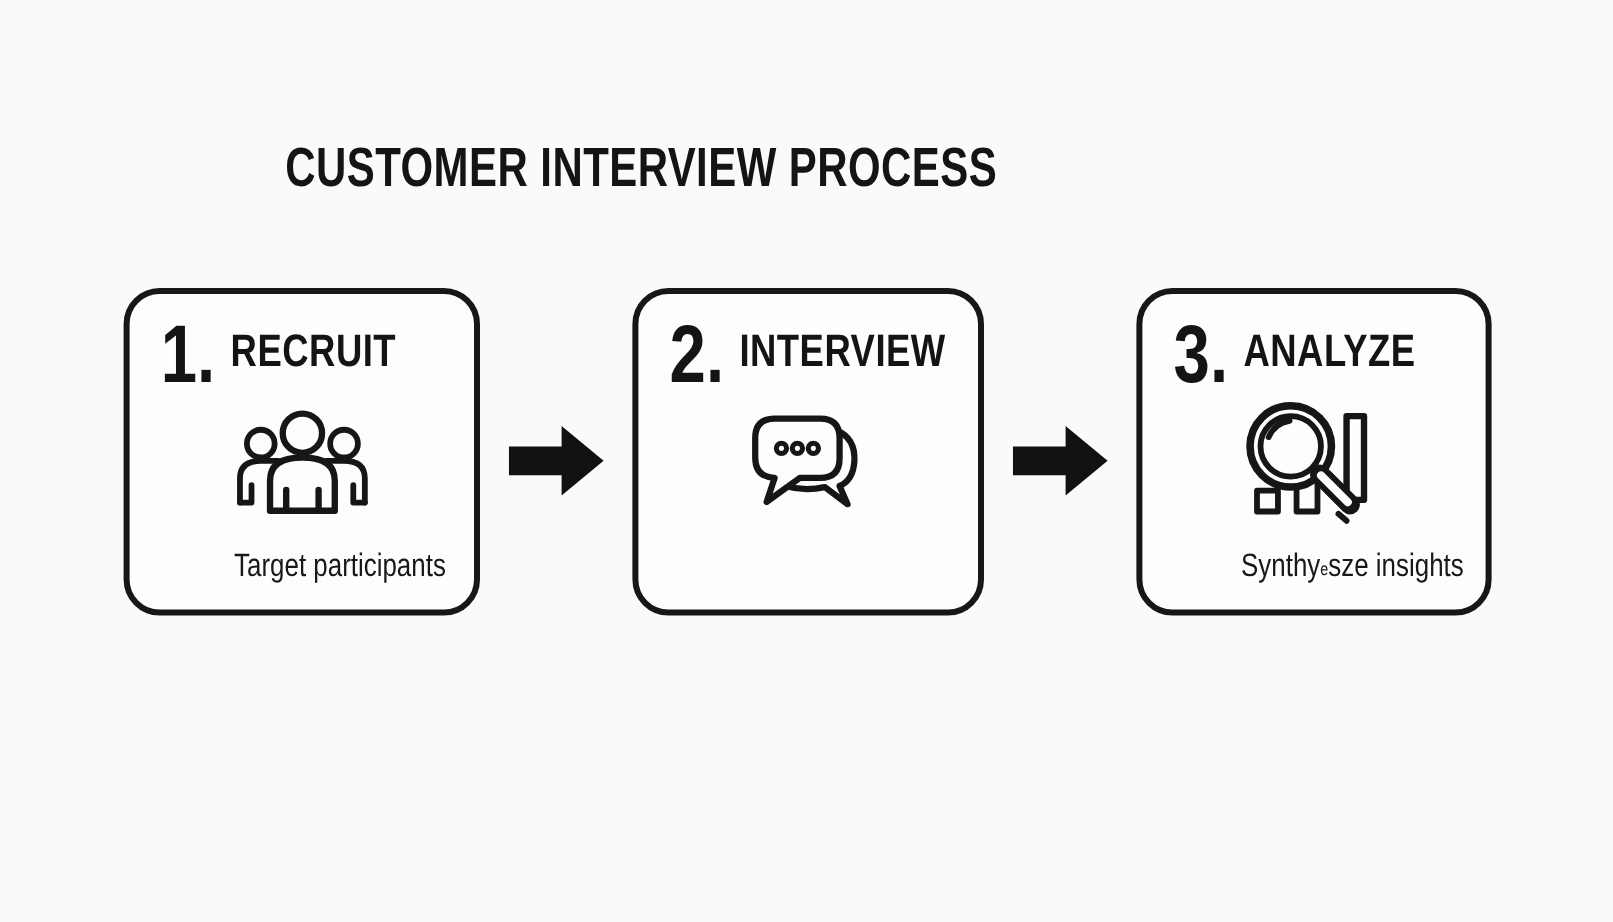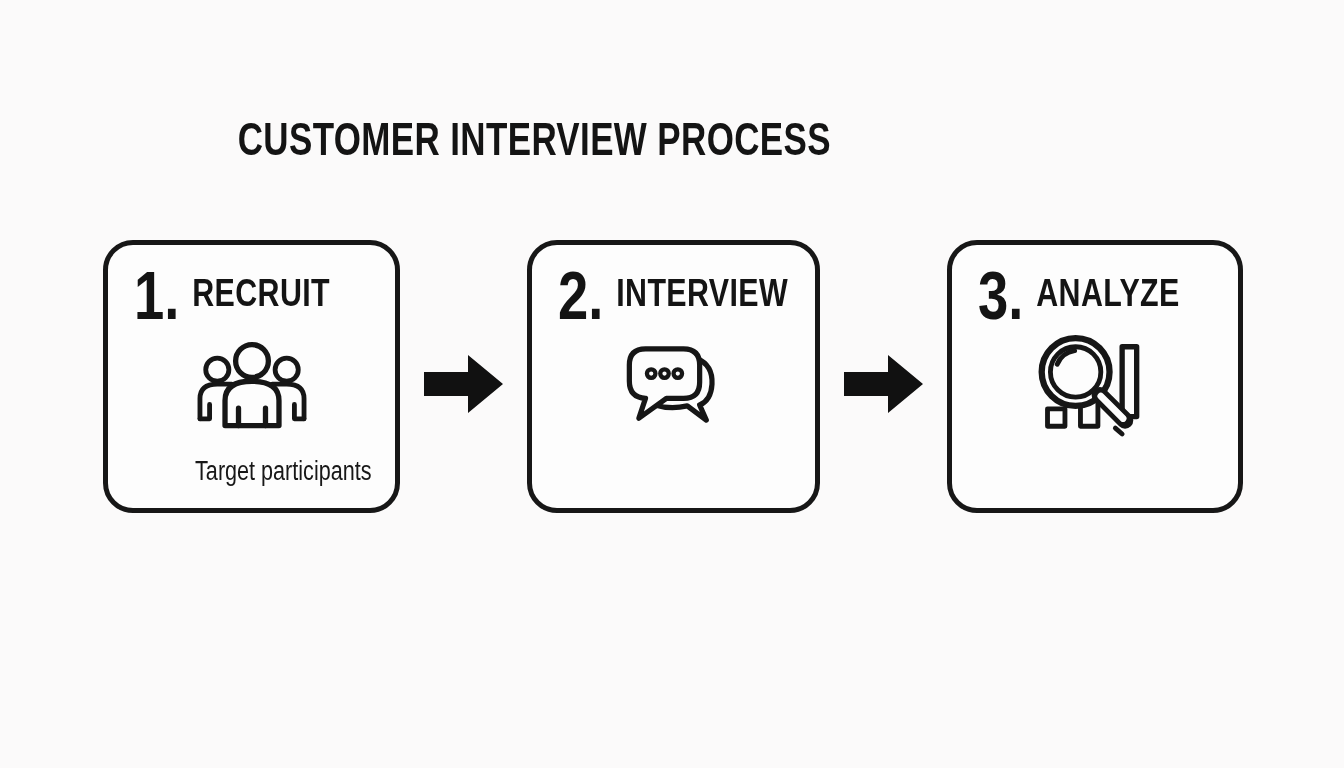--- a/index.html
+++ b/index.html
@@ -141,15 +141,18 @@
 
           <circle cx="45" cy="42" r="35" fill="#fdfdfd" stroke-width="6.5"></circle>
           <circle cx="45" cy="42" r="26" stroke-width="5"></circle>
           <path d="M26 34 Q31 22 44 20"></path>
 
           <path d="M70 66 L96 92" stroke-width="17"></path>
           <path d="M71 67 L94 90" stroke="#fdfdfd" stroke-width="7"></path>
         </svg>
       </span>
     </div>
+    <div class="step-caption-row">
+      <span class="step-caption"><span>Synthy</span><span class="small-glyph">e</span><span>sze insights</span></span>
+    </div>
   </div>
 
 </div>
 
 </body></html>

